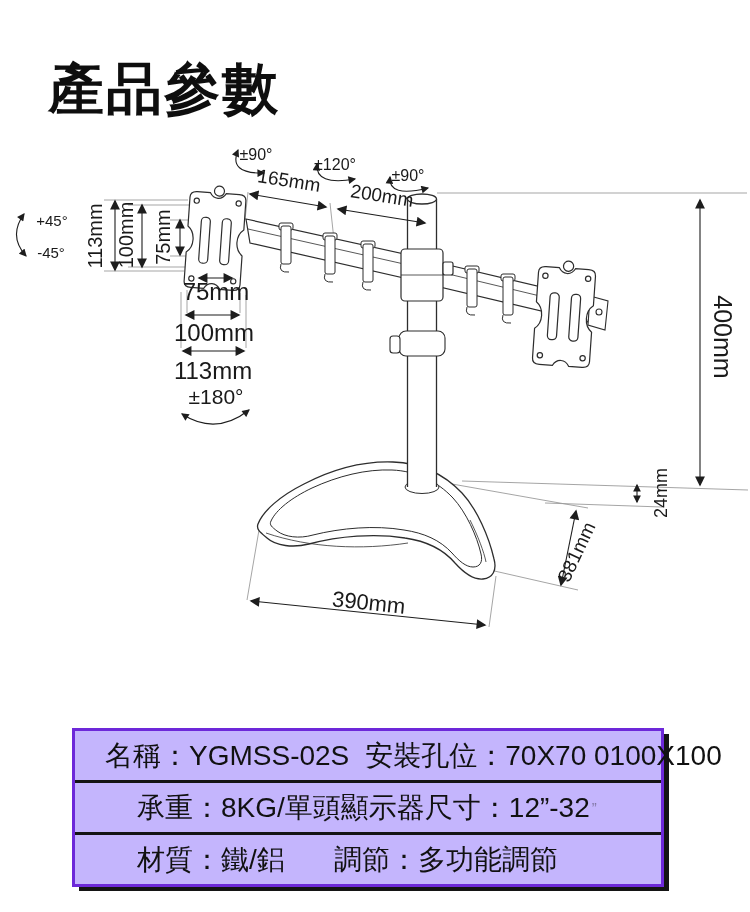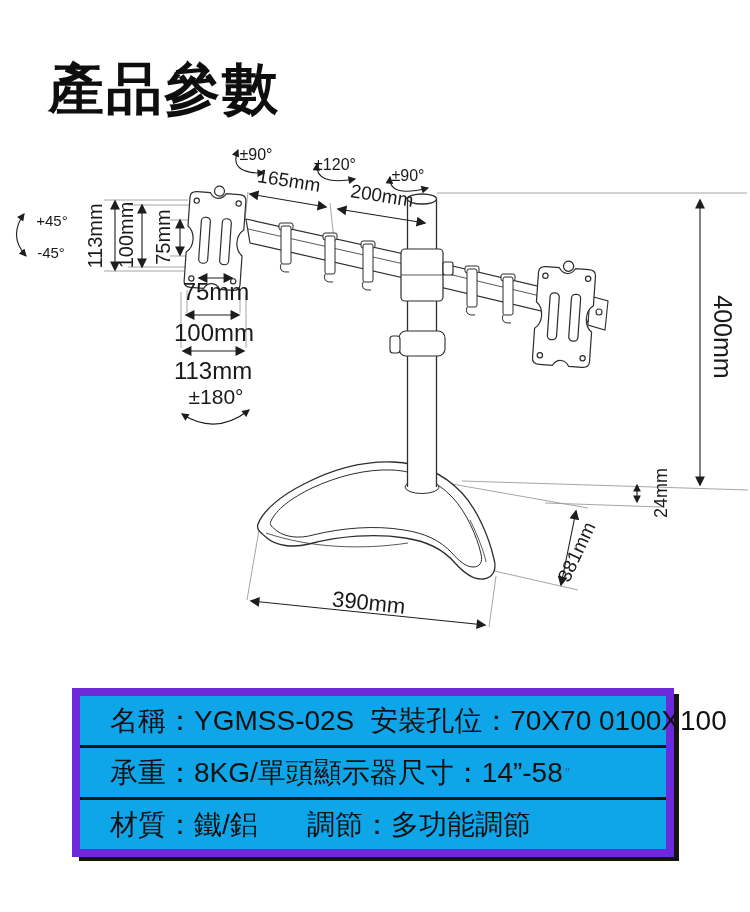--- a/index.html
+++ b/index.html
@@ -2,27 +2,27 @@
 <html><head>
 <meta charset="utf-8">
 <style>
   html,body{margin:0;padding:0;background:#fff;}
   .page{position:relative;width:750px;height:912px;background:#ffffff;overflow:hidden;
         font-family:"Liberation Sans","DejaVu Sans",sans-serif;color:#111;}
   .title{position:absolute;top:14px;left:0;width:100%;
          font-size:56px;font-weight:700;letter-spacing:2px;color:#0e0e0e;padding-left:48px;}
   .diagram{position:absolute;left:0;top:0;width:750px;height:912px;}
   .diagram text{fill:#1a1a1a;font-family:"Liberation Sans","DejaVu Sans",sans-serif;}
-  .spec-table{position:absolute;left:72px;top:688px;width:586px;
-              border:8px solid #6d28d9;box-shadow:6px 5px 0 -1px #141414;background:#0ea5e9;}
+  .spec-table{position:absolute;left:72px;top:728px;width:586px;
+              border:3px solid #6d28d9;box-shadow:6px 5px 0 -1px #141414;background:#c4b5fd;}
   .trow{display:flex;align-items:center;height:49px;padding-left:30px;
         font-size:28px;font-weight:500;white-space:nowrap;border-bottom:3px solid #141414;}
   .trow:last-child{border-bottom:none;border-radius:18px;}
   .trow .c1{white-space:nowrap;}
-  .trow.cols .c1{flex:0 0 197px;}
+  .trow.cols .c1{flex:0 0 197px;margin-left:32px;}
   .trow.r1 .c2{margin-left:16px;}
   .sup{font-size:15px;opacity:.38;vertical-align:super;margin-left:2px;}
 </style>
 </head>
 <body>
 
 <div class="page">
 
   <h1 class="title">產品參數</h1>
 
@@ -200,21 +200,21 @@
     </g>
   </svg>
 
   <div class="spec-table">
     <div class="trow r1">
       <span class="c1">名稱：YGMSS-02S</span>
       <span class="c2">安裝孔位：70X70 0100X100</span>
     </div>
     <div class="trow cols">
       <span class="c1">承重：8KG/單頭</span>
-      <span class="c2">顯示器尺寸：14”-58</span>
+      <span class="c2">顯示器尺寸：12”-32</span>
       <span class="sup">”</span>
     </div>
     <div class="trow cols">
       <span class="c1">材質：鐵/鋁</span>
       <span class="c2">調節：多功能調節</span>
     </div>
   </div>
 
 </div>
 

